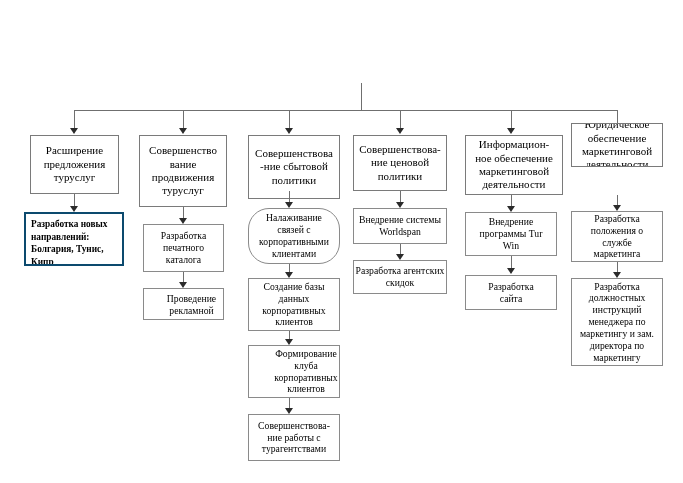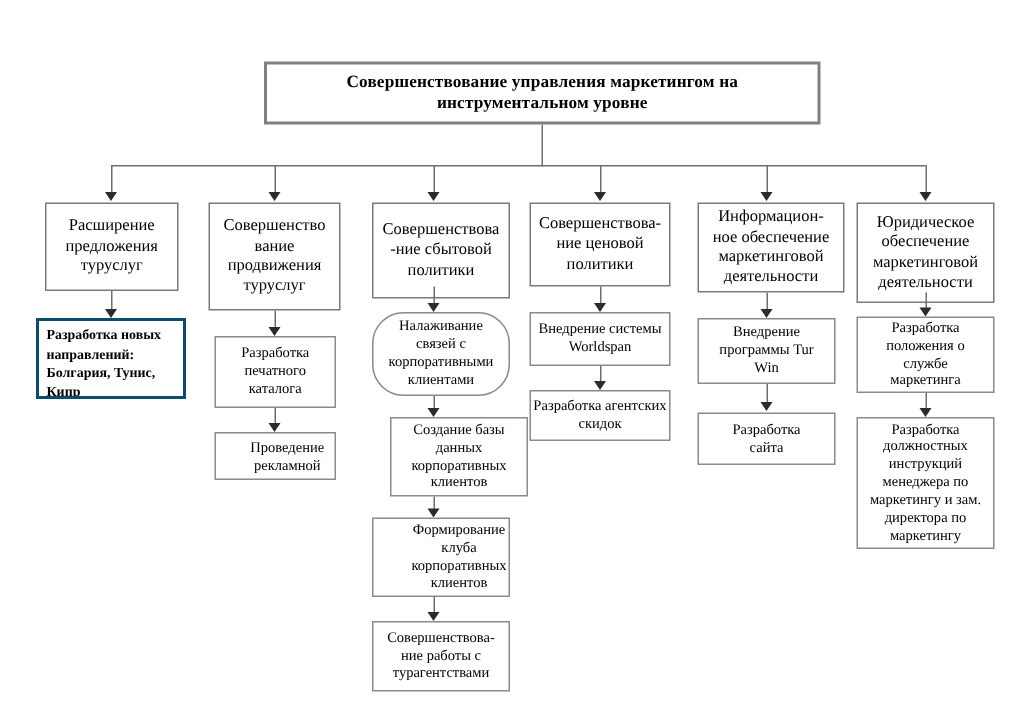--- a/index.html
+++ b/index.html
@@ -79,22 +79,20 @@
     border-left: 4px solid transparent;
     border-right: 4px solid transparent;
     border-top: 6px solid #2b2b2b;
   }
 </style>
 </head>
 <body>
 
 <div id="diagram">
 
-  <div class="node root" style="left:176px; top:41px; width:371px; height:42px;">Совершенствование управления маркетингом на
-инструментальном уровне</div>
 
   <div class="vline" style="left:361px; top:83px; height:28px;"></div>
 
   <div class="hline" style="left:74px; top:110px; width:543px;"></div>
 
   <div class="vline" style="left:74px; top:110px; height:20px;"></div>
   <div class="arrow" style="left:70px; top:128px;"></div>
 
   <div class="vline" style="left:183px; top:110px; height:20px;"></div>
   <div class="arrow" style="left:179px; top:128px;"></div>
@@ -147,21 +145,21 @@
   <div class="arrow" style="left:285px; top:202px;"></div>
 
   <div class="node level2" style="left:248px; top:208px; width:92px; height:56px;border-radius:21px;">Налаживание
 связей с
 корпоративными
 клиентами</div>
 
   <div class="vline" style="left:289px; top:264px; height:10px;"></div>
   <div class="arrow" style="left:285px; top:272px;"></div>
 
-  <div class="node level2" style="left:260px; top:278px; width:92px; height:53px;">Создание базы
+  <div class="node level2" style="left:248px; top:278px; width:92px; height:53px;">Создание базы
 данных
 корпоративных
 клиентов</div>
 
   <div class="vline" style="left:289px; top:331px; height:10px;"></div>
   <div class="arrow" style="left:285px; top:339px;"></div>
 
   <div class="node level2" style="left:248px; top:345px; width:92px; height:53px;padding-left:24px;">Формирование
 клуба
 корпоративных
@@ -201,21 +199,21 @@
   <div class="node level2" style="left:465px; top:212px; width:92px; height:44px;">Внедрение
 программы Tur
 Win</div>
 
   <div class="vline" style="left:511px; top:256px; height:14px;"></div>
   <div class="arrow" style="left:507px; top:268px;"></div>
 
   <div class="node level2" style="left:465px; top:275px; width:92px; height:35px;">Разработка
 сайта</div>
 
-  <div class="node level1" style="left:571px; top:135px; width:92px; height:67px;">Юридическое
+  <div class="node level1" style="left:571px; top:123px; width:92px; height:44px;">Юридическое
 обеспечение
 маркетинговой
 деятельности</div>
 
   <div class="vline" style="left:617px; top:195px; height:12px;"></div>
   <div class="arrow" style="left:613px; top:205px;"></div>
 
   <div class="node level2" style="left:571px; top:211px; width:92px; height:51px;">Разработка
 положения о
 службе

